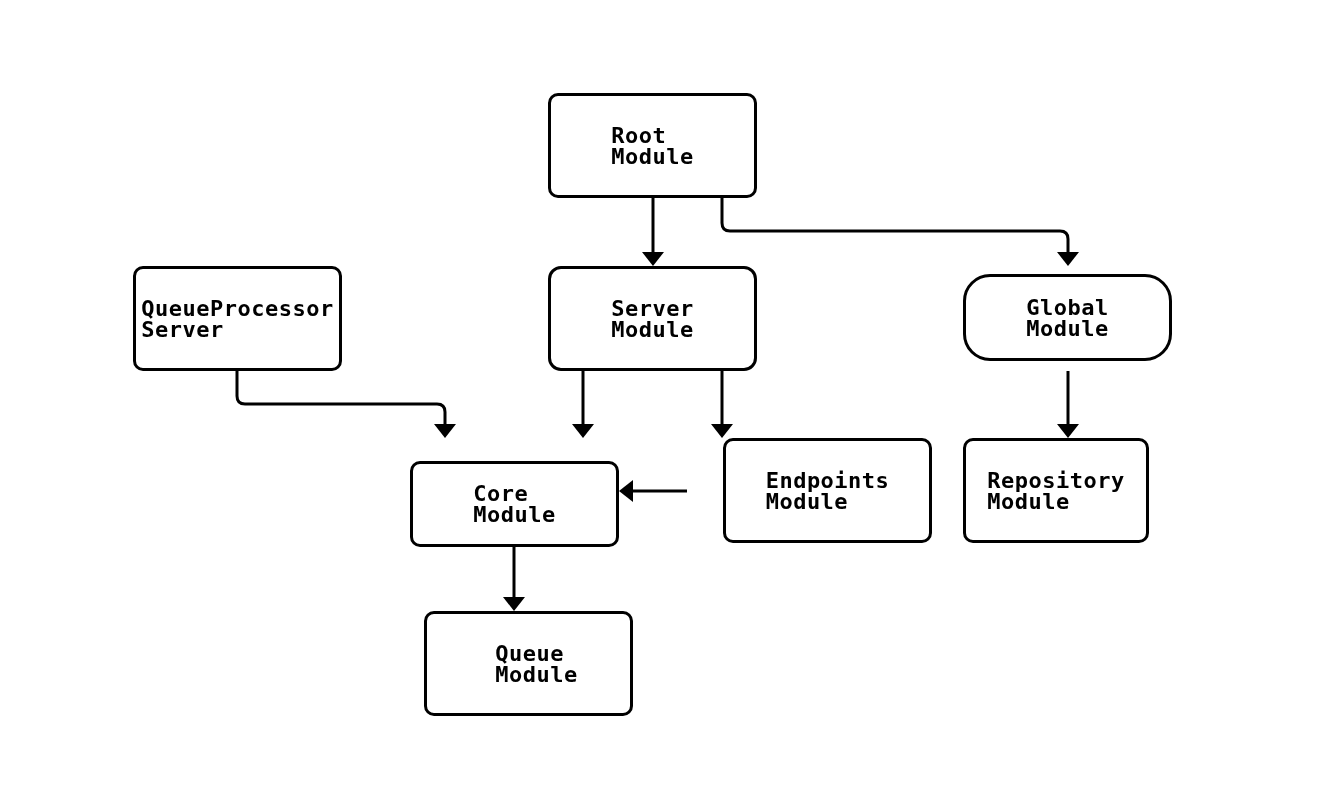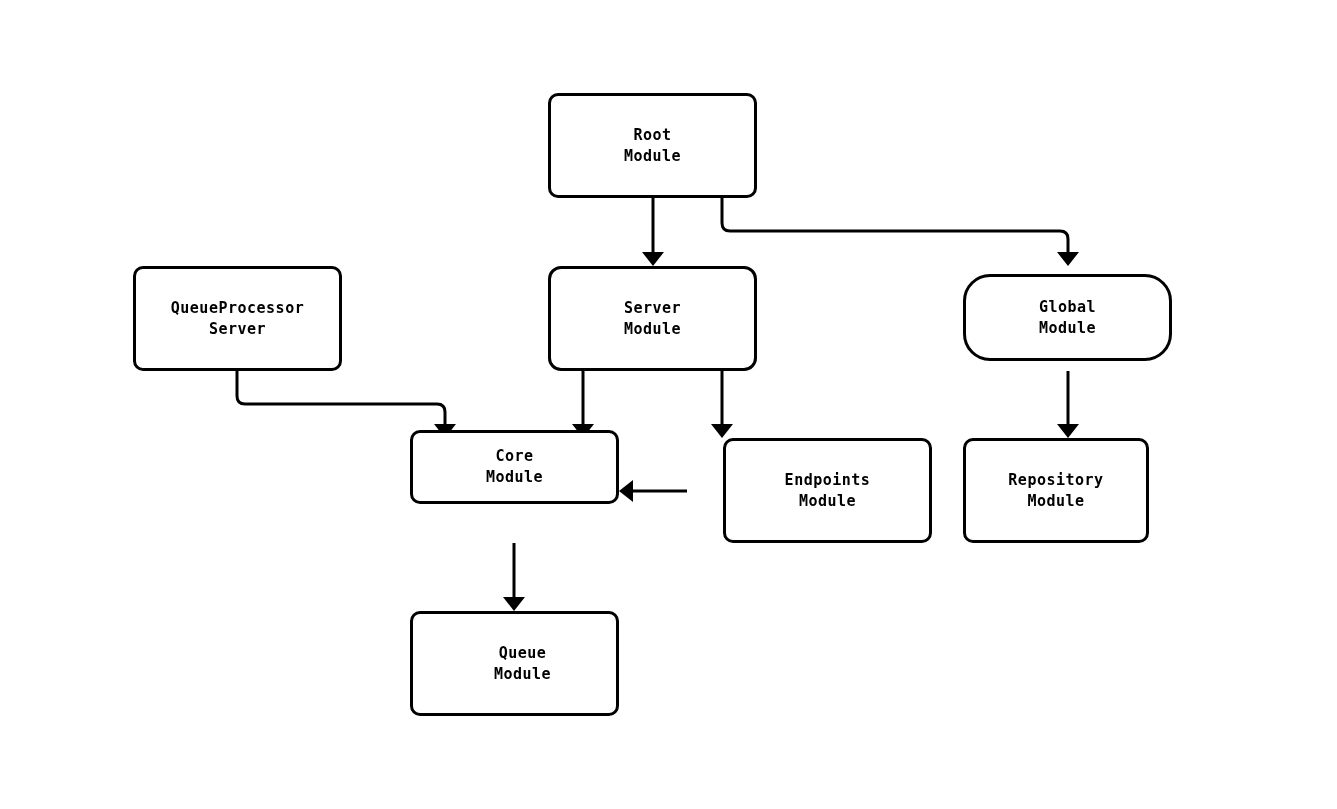--- a/index.html
+++ b/index.html
@@ -31,25 +31,25 @@
     position: absolute;
     box-sizing: border-box;
     background: #ffffff;
     border: 3px solid #000000;
     border-radius: 10px;
     display: flex;
     align-items: center;
     justify-content: center;
   }
   .node-label {
-    font-size: 15px;
+    font-size: 22px;
     line-height: 21px;
     font-weight: 700;
     color: #000000;
-    text-align: center;
+    text-align: left;
     white-space: pre-line;
     letter-spacing: 0.5px;
   }
 </style>
 </head>
 <body>
 
 <div class="canvas">
   <svg class="edges-svg" viewBox="0 0 1337 809" xmlns="http://www.w3.org/2000/svg">
       <path d="M 653 198 L 653 254" fill="none" stroke="#000000" stroke-width="3"></path>
@@ -78,29 +78,29 @@
 Server</span>
     </div>
     <div class="node" style="left: 548px; top: 266px; width: 209px; height: 105px; border-radius: 13px;">
       <span class="node-label">Server
 Module</span>
     </div>
     <div class="node" style="left: 963px; top: 274px; width: 209px; height: 87px; border-radius: 27px;">
       <span class="node-label">Global
 Module</span>
     </div>
-    <div class="node" style="left: 410px; top: 430px; width: 209px; height: 74px;">
+    <div class="node" style="left: 410px; top: 461px; width: 209px; height: 86px;">
       <span class="node-label">Core
 Module</span>
     </div>
     <div class="node" style="left: 723px; top: 438px; width: 209px; height: 105px;">
       <span class="node-label">Endpoints
 Module</span>
     </div>
     <div class="node" style="left: 963px; top: 438px; width: 186px; height: 105px;">
       <span class="node-label">Repository
 Module</span>
     </div>
-    <div class="node" style="left: 410px; top: 611px; width: 209px; height: 105px; padding-left: 16px;">
+    <div class="node" style="left: 424px; top: 611px; width: 209px; height: 105px; padding-left: 16px;">
       <span class="node-label">Queue
 Module</span>
     </div>
   </div>
 
 </body></html>

